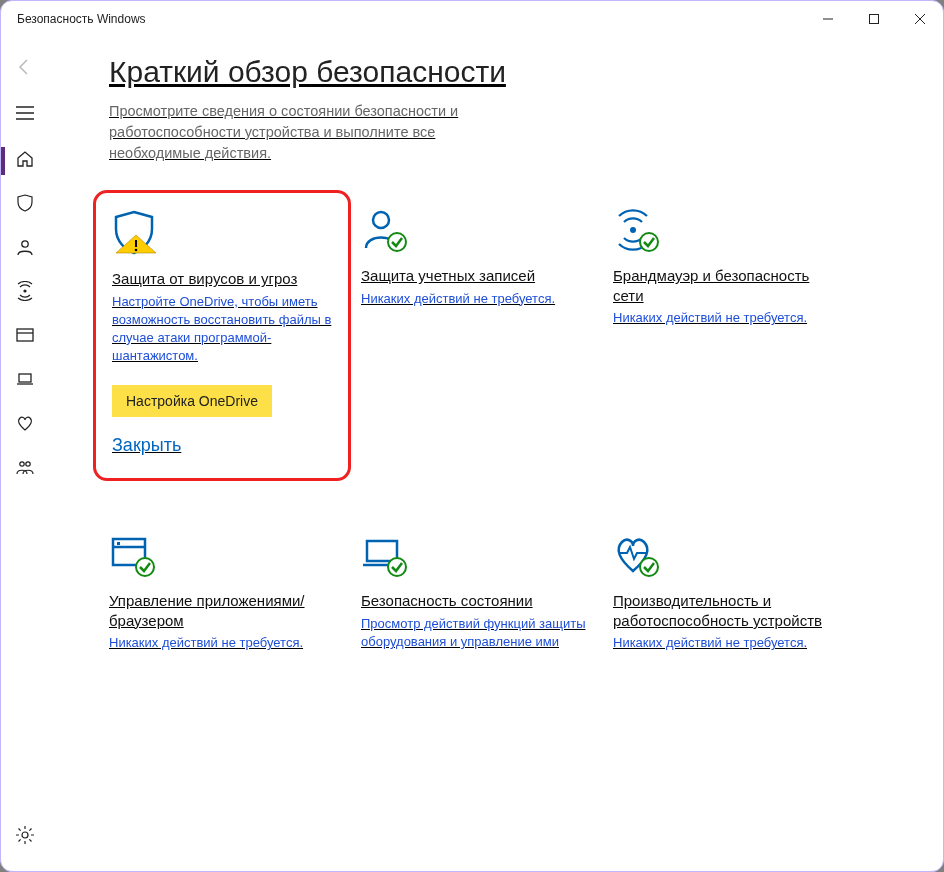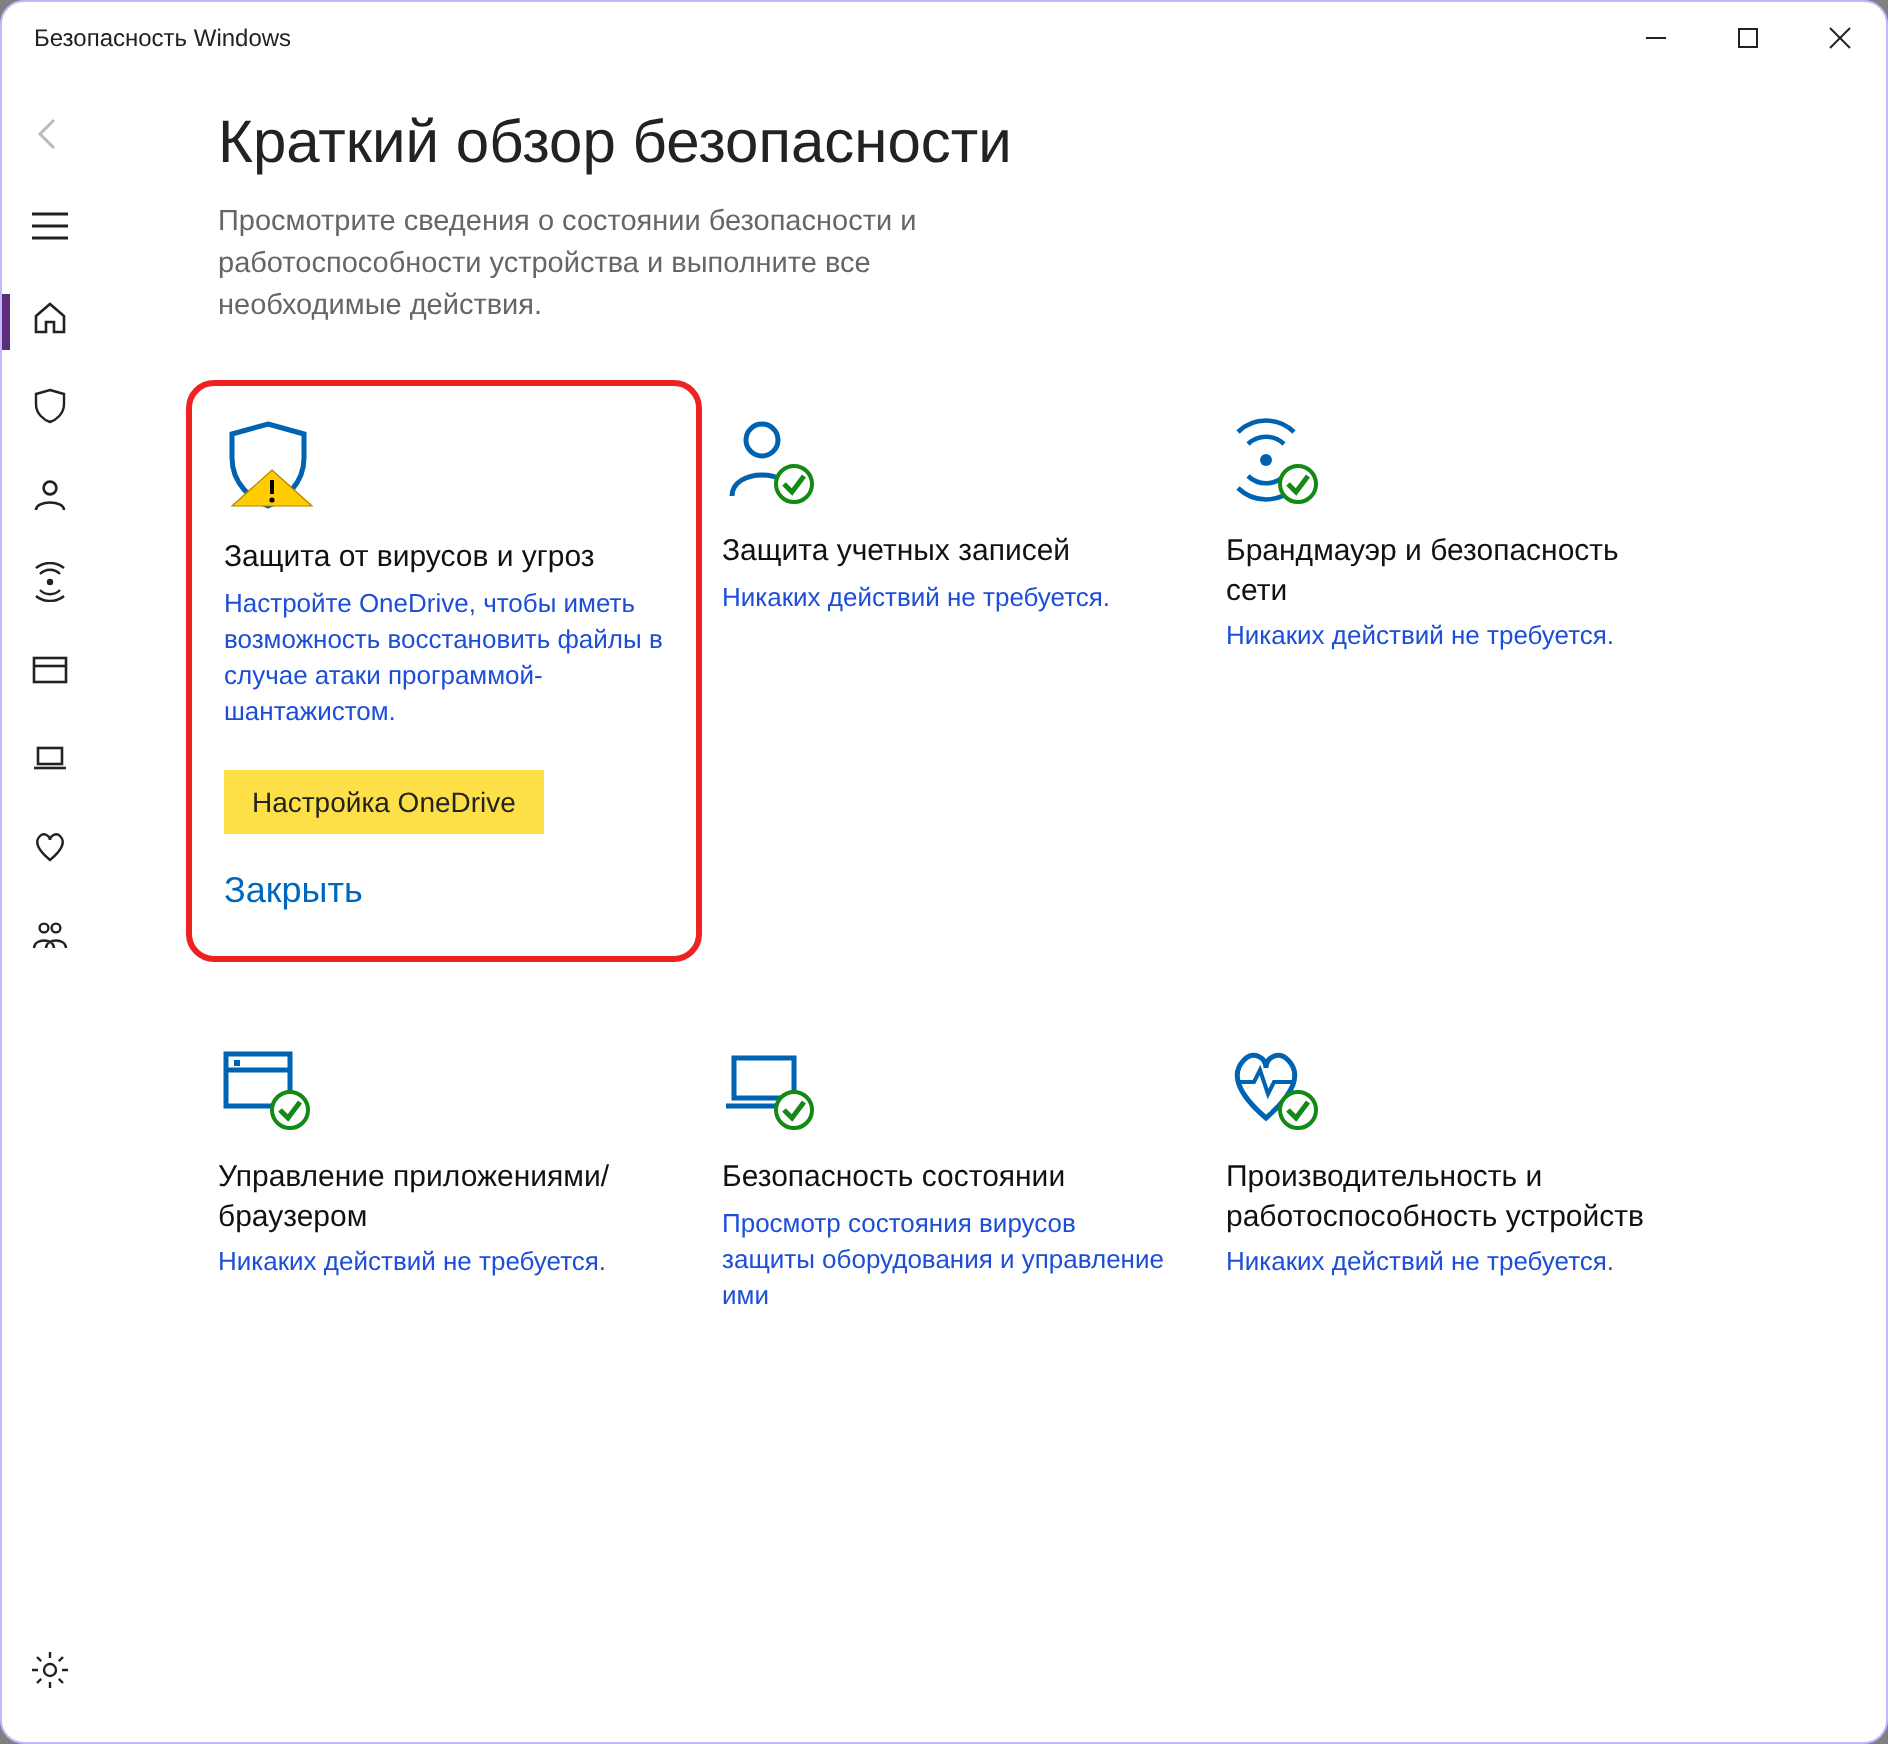--- a/index.html
+++ b/index.html
@@ -44,20 +44,21 @@
     justify-content: center;
     font-size: 14px;
     font-family: "Segoe UI", sans-serif;
     color: #222;
     cursor: default;
   }
   .titlebar-btn svg { display:block; }
   .app-body {
     display: flex;
     height: calc(100% - 36px);
+    text-decoration: underline;
   }
   .sidebar {
     width: 48px;
     display: flex;
     flex-direction: column;
     align-items: center;
     padding-top: 10px;
     position: relative;
   }
   .back-btn {
@@ -103,21 +104,21 @@
   .subtitle {
     font-size: 14.5px;
     color: #666;
     max-width: 420px;
     line-height: 1.45;
     margin-bottom: 40px;
   }
   .cards {
     display: flex;
     flex-wrap: wrap;
-    gap: 14px 26px;
+    gap: 26px 26px;
     max-width: 760px;
   }
   .card {
     width: 226px;
   }
   .card.highlighted {
     border: 3px solid #e22;
     border-radius: 14px;
     padding: 14px 16px 22px 16px;
     margin: -14px -16px -22px -16px;
@@ -338,21 +339,21 @@
         <div class="card row2">
           <div class="card-icon">
             <svg width="50" height="50" viewBox="0 0 50 50">
               <rect x="6" y="10" width="30" height="20" fill="none" stroke="#0063b1" stroke-width="2.5"></rect>
               <path d="M2 34 H40" stroke="#0063b1" stroke-width="2.5"></path>
               <circle cx="36" cy="36" r="9" fill="#fff" stroke="#138a13" stroke-width="2"></circle>
               <path d="M31 36 L35 40 L41 32" fill="none" stroke="#138a13" stroke-width="2.5"></path>
             </svg>
           </div>
           <div class="card-title">Безопасность состоянии</div>
-          <div class="card-desc">Просмотр состояния вирусов защиты оборудования и управление ими</div>
+          <div class="card-desc">Просмотр действий функций защиты оборудования и управление ими</div>
         </div>
 
         <div class="card row2">
           <div class="card-icon">
             <svg width="50" height="50" viewBox="0 0 50 50">
               <path d="M20 40 C6 28 2 18 9 11 C14 6 20 10 20 15 C20 10 26 6 31 11 C38 18 34 28 20 40 Z" fill="none" stroke="#0063b1" stroke-width="2.5"></path>
               <path d="M6 22 H14 L17 16 L21 28 L24 22 H34" fill="none" stroke="#0063b1" stroke-width="2"></path>
               <circle cx="36" cy="36" r="9" fill="#fff" stroke="#138a13" stroke-width="2"></circle>
               <path d="M31 36 L35 40 L41 32" fill="none" stroke="#138a13" stroke-width="2.5"></path>
             </svg>

